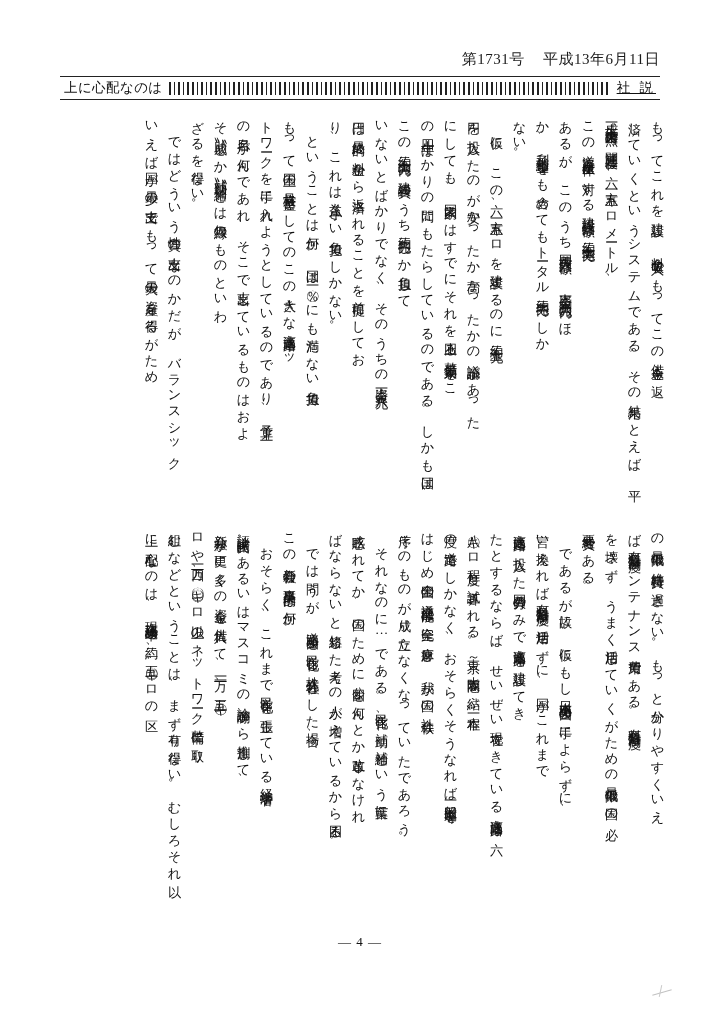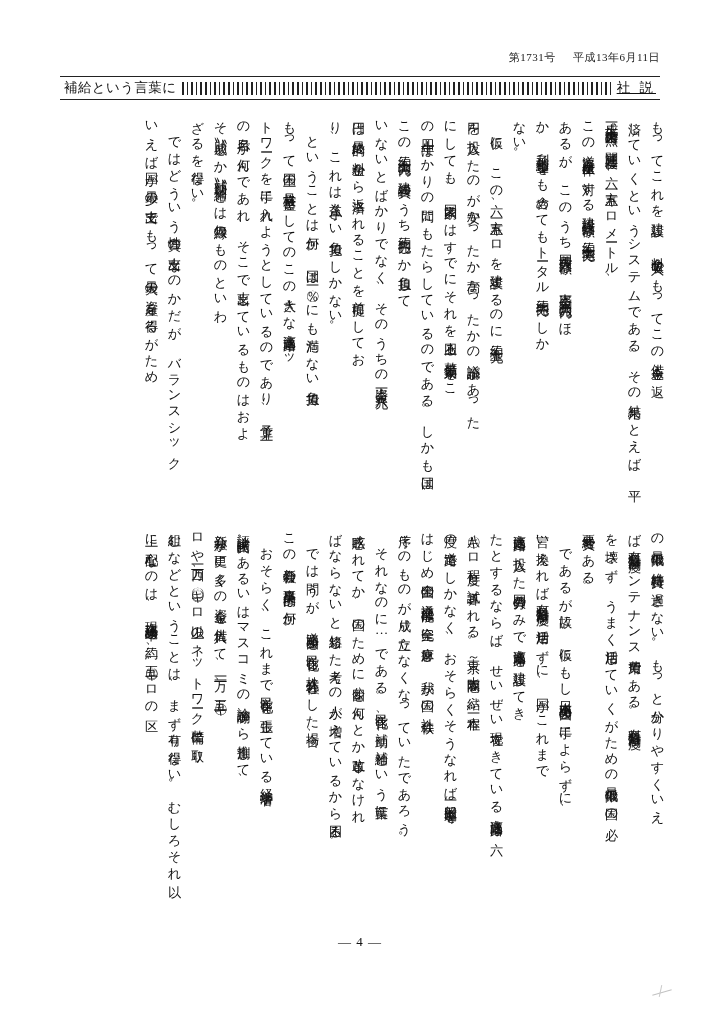--- a/index.html
+++ b/index.html
@@ -23,21 +23,21 @@
     background: #ffffff;
   }
 
   
   .header-line {
     position: absolute;
     left: 60px;
     top: 50px;
     width: 600px;
     text-align: right;
-    font-size: 11px;
+    font-size: 15px;
     letter-spacing: 0.5px;
     color: #1a1a1a;
     white-space: nowrap;
   }
   .header-line .issue { margin-right: 14px; }
 
   .masthead {
     position: absolute;
     left: 60px;
     top: 76px;
@@ -157,21 +157,21 @@
 <body>
 
 <div class="page">
 
   <div class="header-line">
     <span class="issue">第1731号</span>
     <span>平成13年6月11日</span>
   </div>
 
   <div class="masthead">
-    <span class="paper-name">補給という言葉に</span>
+    <span class="paper-name">上に心配なのは</span>
     <span class="bars"></span>
     <span class="section-name">社 説</span>
   </div>
 
   <div class="body-area">
 
     <div class="block upper">
       <div class="vline">もってこれを建設し、料金収入でもってこの借入金を返</div>
       <div class="vline">済していくというシステムである。その結果たとえば、平</div>
       <div class="vline">成十一年度末時点の開通延長は六、六一五キロメートル、</div>

